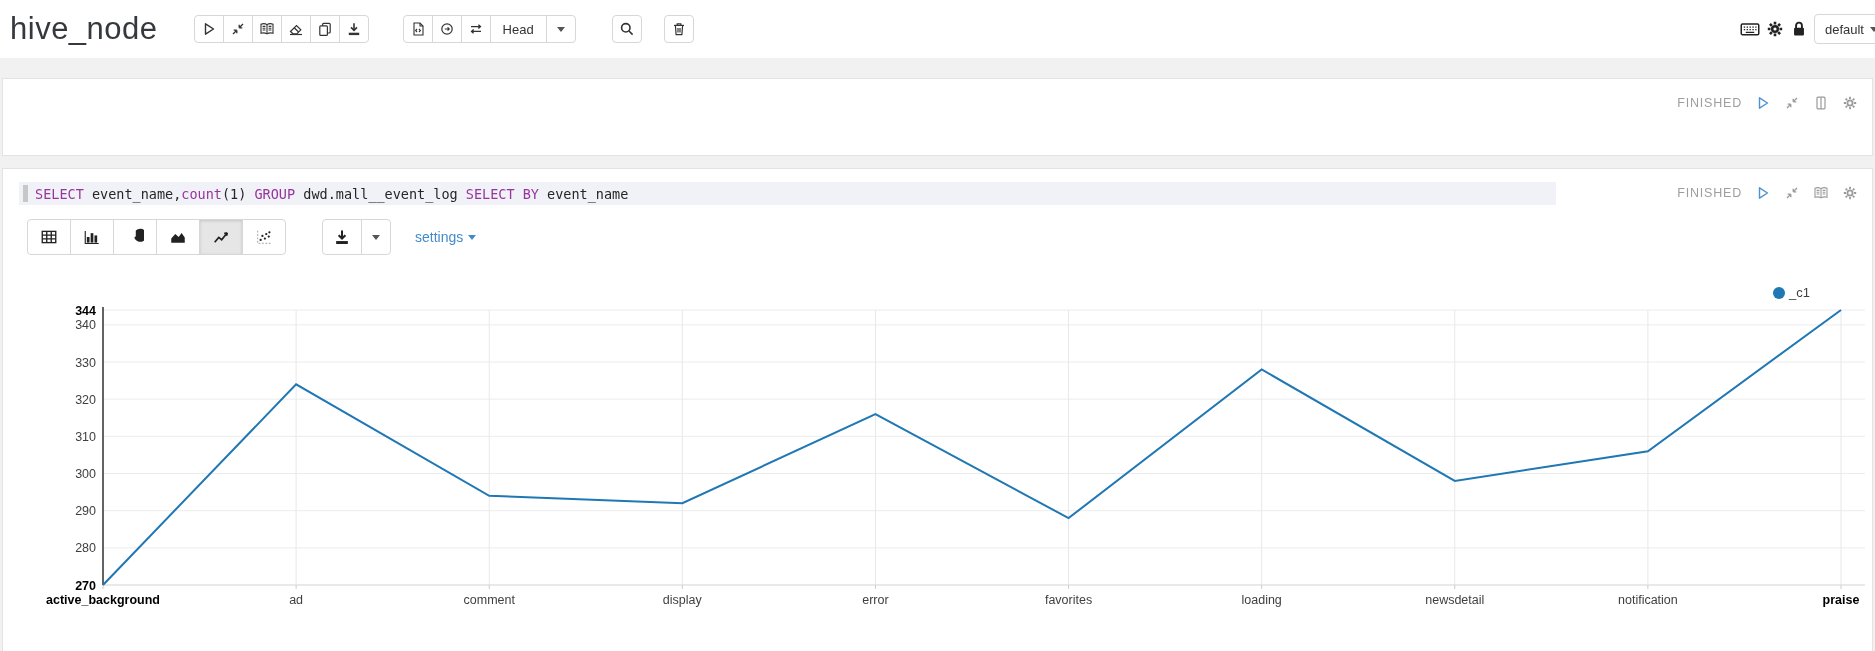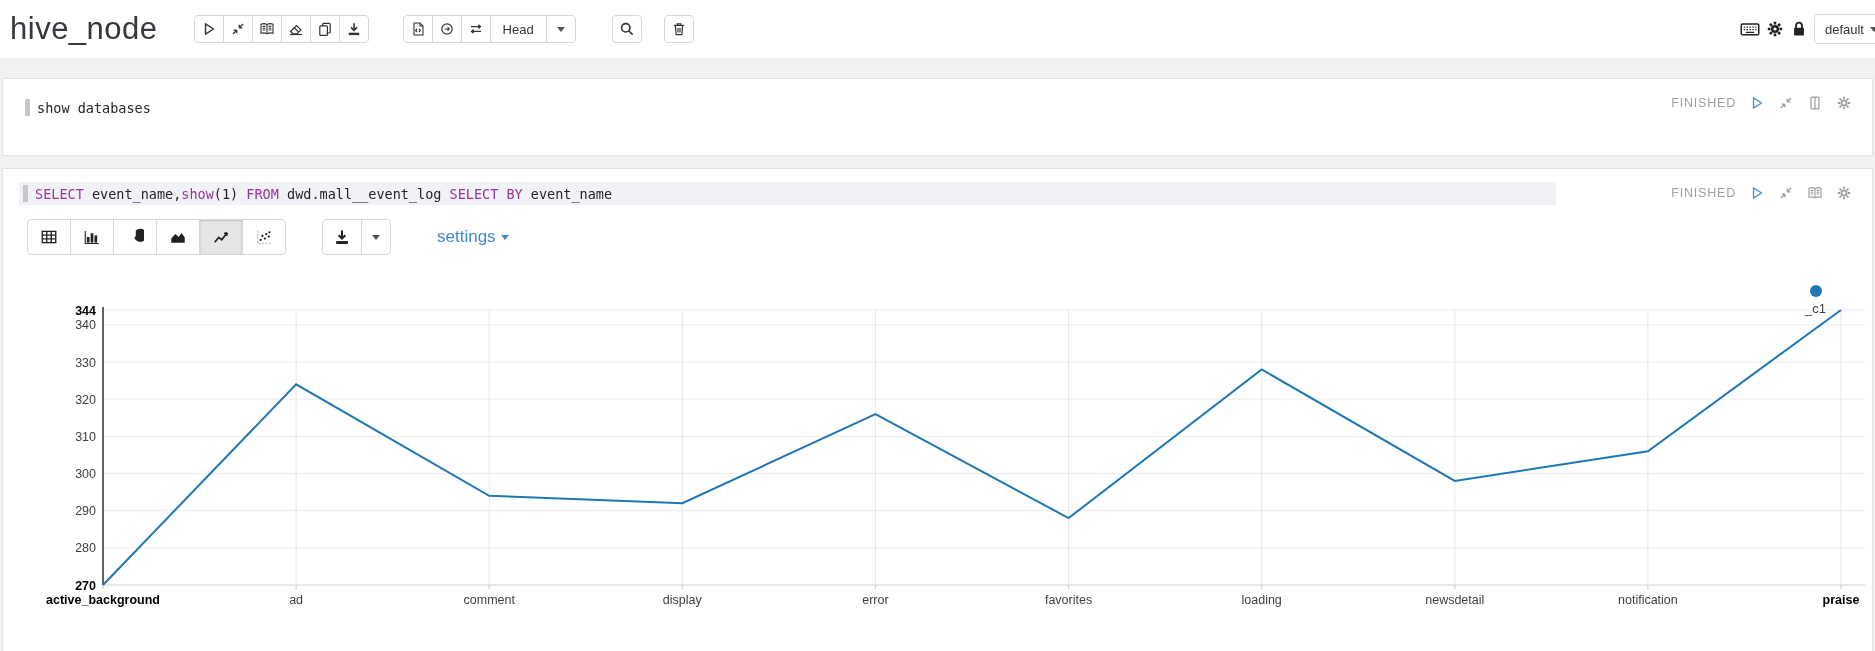--- a/index.html
+++ b/index.html
@@ -25,36 +25,36 @@
   
   .paragraph{margin:0 2px;background:#fff;border:1px solid #e3e3e3;position:relative;box-sizing:border-box;}
   .p1{margin-top:20px;height:78px;}
   .p2{margin-top:12px;height:520px;}
   .code-line{font-family:"DejaVu Sans Mono","Liberation Mono",monospace;font-size:13.5px;color:#262626;
     display:flex;align-items:center;white-space:pre;}
   .p1 .code-line{padding:20px 0 0 22px;}
   .cursor-bar{width:5px;height:17px;background:#c7c7c7;margin-right:7px;flex:0 0 auto;}
   .sql-line{margin:13px 316px 0 16px;background:#f1f1f8;height:23px;padding-left:4px;box-sizing:border-box;}
   .kw{color:#96369b;}
-  .status-row{position:absolute;top:16px;right:20px;display:flex;align-items:center;gap:13px;color:#9b9b9b;}
+  .status-row{position:absolute;top:16px;right:14px;display:flex;align-items:center;gap:13px;color:#9b9b9b;}
   .status-text{font-size:12.5px;letter-spacing:.8px;color:#9e9e9e;}
   .status-row .play{color:#4f93ce;}
   
   .chart-toolbar{display:flex;align-items:center;margin:14px 0 0 24px;}
   .ctb{width:44px;height:36px;}
   .ctb.active{background:#e6e6e6;box-shadow:inset 0 1px 3px rgba(0,0,0,.15);}
   .dl-group{margin-left:36px;}
   .dl-main{width:40px;height:36px;}
   .dl-caret{width:26px;height:36px;}
-  .settings-link{margin-left:46px;color:#428bca;font-size:17px;display:flex;align-items:center;gap:5px;cursor:pointer;}
+  .settings-link{margin-left:24px;color:#428bca;font-size:14px;display:flex;align-items:center;gap:5px;cursor:pointer;}
   .settings-link .caret-down{border-top-color:#428bca;}
   
   .chart-wrap{position:relative;margin-top:0;}
   svg text{font-family:"Liberation Sans",sans-serif;}
-  .legend{position:absolute;top:30px;right:46px;display:flex;align-items:center;gap:4px;cursor:pointer;flex-direction:column;}
+  .legend{position:absolute;top:30px;right:62px;display:flex;align-items:center;gap:4px;cursor:pointer;}
   .legend-dot{width:12px;height:12px;border-radius:50%;}
   .legend-label{font-size:13px;color:#404040;}
 </style>
 </head>
 <body>
 
 <div class="header">
   <div class="note-title">hive_node</div>
 
   <div class="btn-group ml16">
@@ -188,23 +188,20 @@
         </svg>
     </span>
     <div class="btn btn-default">
       <span>default</span>
       <span class="caret-down"></span>
     </div>
   </div>
 </div>
 
 <div class="paragraph p1">
-  <div class="code-line">
-    <span class="cursor-bar"></span><span>show databases</span>
-  </div>
   <div class="status-row">
     <span class="status-text">FINISHED</span>
     <span class="play">
       <svg class="icon16" viewBox="0 0 16 16">
           <path d="M4.5 2.8 L12.5 8 L4.5 13.2 Z" fill="none" stroke="currentColor" stroke-width="1.4" stroke-linejoin="round"></path>
         </svg>
     </span>
     <span>
       <svg class="icon16" viewBox="0 0 16 16">
           <g stroke="currentColor" stroke-width="1.3" fill="none">
@@ -227,21 +224,21 @@
             <path d="M8 1.8V4M8 12v2.2M1.8 8H4M12 8h2.2M3.6 3.6l1.6 1.6M10.8 10.8l1.6 1.6M12.4 3.6l-1.6 1.6M5.2 10.8l-1.6 1.6"></path>
             <circle cx="8" cy="8" r="2.6"></circle>
           </g>
         </svg>
     </span>
   </div>
 </div>
 
 <div class="paragraph p2">
   <div class="code-line sql-line">
-    <span class="cursor-bar"></span><span class="kw">SELECT</span><span> event_name,</span><span class="kw">show</span><span>(1) </span><span class="kw">FROM</span><span> dwd.mall__event_log </span><span class="kw">SELECT BY</span><span> event_name</span>
+    <span class="cursor-bar"></span><span class="kw">SELECT</span><span> event_name,</span><span class="kw">count</span><span>(1) </span><span class="kw">GROUP</span><span> dwd.mall__event_log </span><span class="kw">SELECT BY</span><span> event_name</span>
   </div>
   <div class="status-row">
     <span class="status-text">FINISHED</span>
     <span class="play">
       <svg class="icon16" viewBox="0 0 16 16">
           <path d="M4.5 2.8 L12.5 8 L4.5 13.2 Z" fill="none" stroke="currentColor" stroke-width="1.4" stroke-linejoin="round"></path>
         </svg>
     </span>
     <span>
       <svg class="icon16" viewBox="0 0 16 16">

